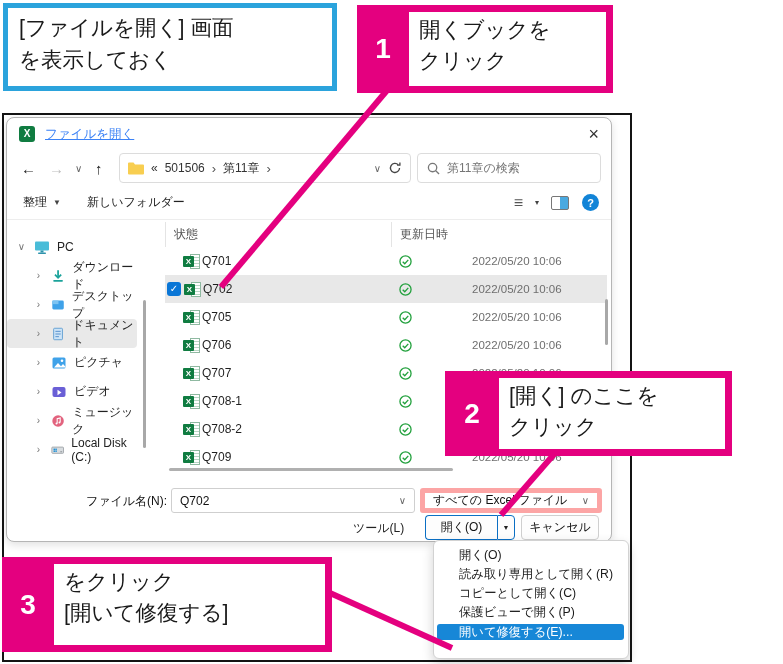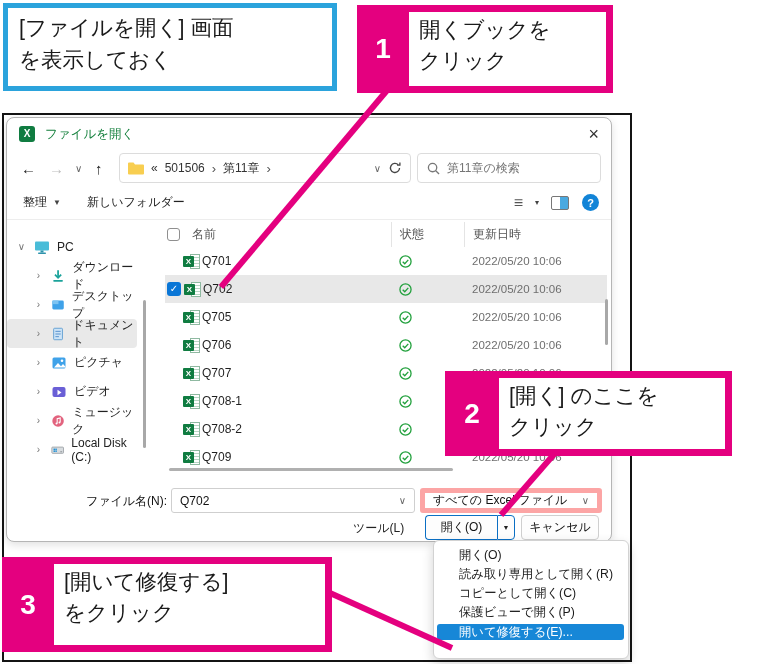--- a/index.html
+++ b/index.html
@@ -27,21 +27,21 @@
   .frame { position:absolute; left:2px; top:113px; width:630px; height:549px;
     border:2px solid #141414; background:#fff; z-index:1; }
   .dialog { position:absolute; left:6px; top:117px; width:606px; height:425px;
     background:#fff; border:1px solid #b5b5b5; border-radius:8px;
     box-shadow:0 3px 8px rgba(0,0,0,.12); z-index:2; }
 
   
   .titlebar { position:absolute; left:0; top:0; right:0; height:32px; display:flex; align-items:center; padding:0 12px; }
   .xl-app-icon { width:16px; height:16px; background:#107C41; border-radius:3px; color:#fff;
     font-size:10px; font-weight:bold; text-align:center; line-height:16px; }
-  .win-title { margin-left:10px; font-size:12.5px; color:#15803d; }
+  .win-title { margin-left:10px; font-size:12.5px; color:#3b82f6;text-decoration:underline; }
   .close-btn { margin-left:auto; font-size:18px; color:#333; line-height:18px; cursor:default; }
 
   
   .navrow { position:absolute; left:0; top:32px; right:0; height:36px; }
   .nav-glyph { position:absolute; top:0; height:36px; display:flex; align-items:center; font-size:15px; color:#222; }
   .nav-fwd { color:#bdbdbd; } .nav-chev { font-size:10px; color:#666; }
   .crumb { position:absolute; left:112px; top:3px; width:292px; height:30px; border:1px solid #dcdcdc;
     border-radius:4px; display:flex; align-items:center; padding:0 8px; gap:7px; font-size:12px; color:#333; }
   .crumb .spacer { flex:1; }
   .crumb .sep { color:#555; font-size:13px; }
@@ -286,24 +286,20 @@
           <rect x="3" y="8.5" width="1.8" height="1.8" fill="#1E90D6"></rect>
           <rect x="5.2" y="8.5" width="1.8" height="1.8" fill="#1E90D6"></rect>
           <rect x="11" y="9.5" width="2.5" height="1.3" rx=".6" fill="#8d9398"></rect>
         </svg>
         <span>Local Disk (C:)</span>
       </div>
     </div>
     <div class="side-scrollbar"></div>
 
     <div class="list-header">
-      <div class="col-name-h">
-        <span class="hdr-checkbox"></span>
-        <span>名前</span>
-      </div>
       <div class="col-line">
         <span>状態</span>
       </div>
       <div class="col-line">
         <span>更新日時</span>
       </div>
     </div>
 
     <div class="rows">
 
@@ -482,18 +478,18 @@
     <div class="num">2</div>
     <div class="body">
       <div>[開く] のここを</div>
       <div>クリック</div>
     </div>
   </div>
 
   <div class="callout" id="step3">
     <div class="num">3</div>
     <div class="body">
+      <div>をクリック</div>
       <div>[開いて修復する]</div>
-      <div>をクリック</div>
     </div>
   </div>
 
 </div>
 
 </body></html>

